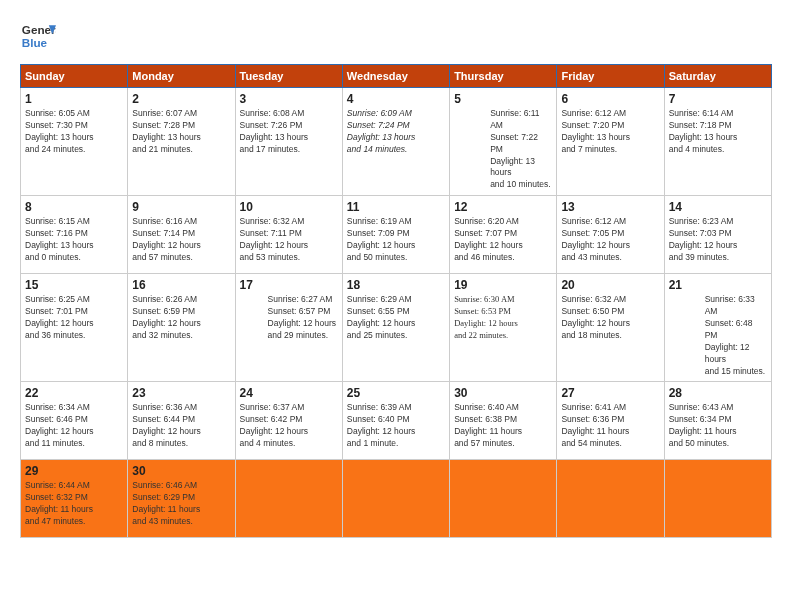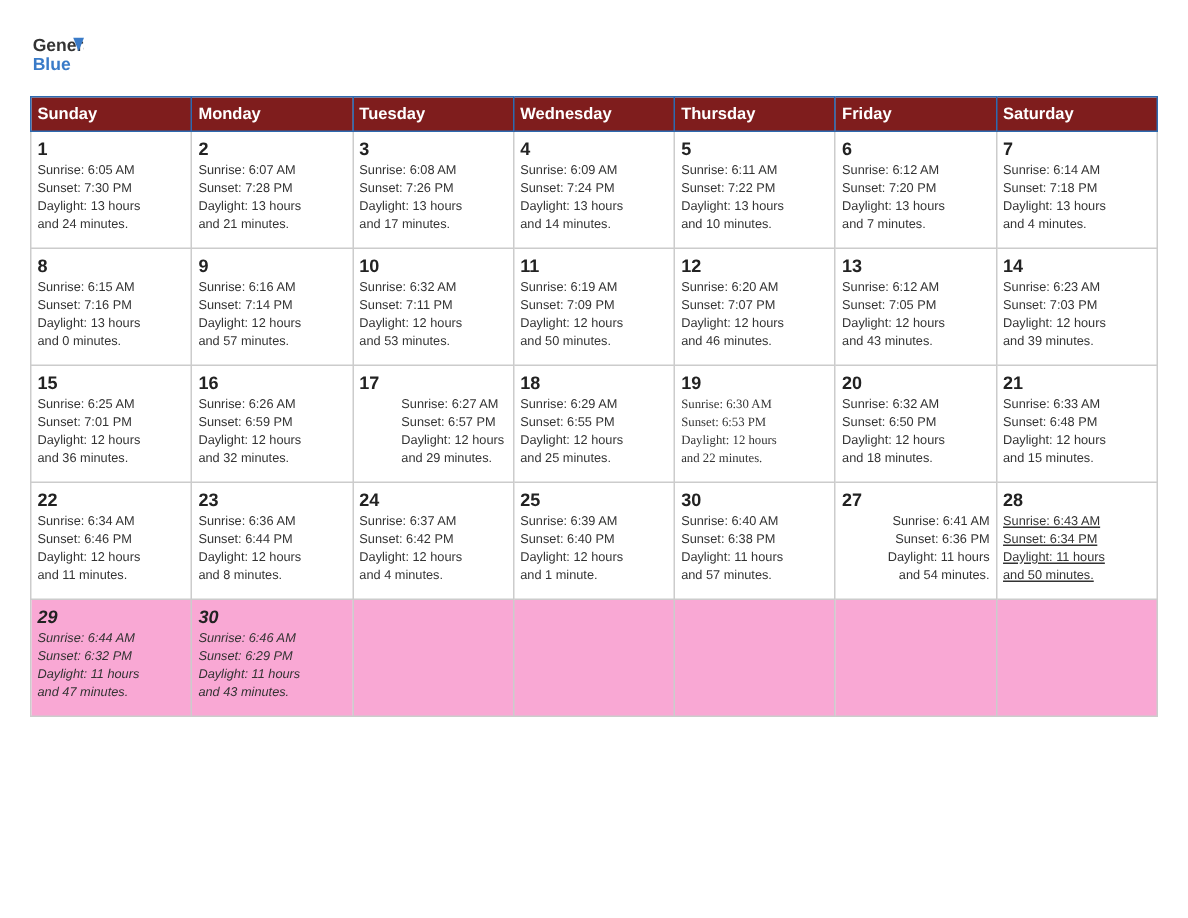--- a/index.html
+++ b/index.html
@@ -42,39 +42,38 @@
     .location {
       font-size: 13px;
       color: #555;
     }
     .calendar {
       width: 100%;
       border-collapse: collapse;
       font-size: 9.5px;
     }
     .calendar thead th {
-      background: #7f1d1d;
+      background: #c2410c;
       color: #fff;
       font-size: 11px;
       font-weight: bold;
       padding: 5px 4px;
       text-align: left;
       border: 1px solid #2d6ab0;
     }
     .calendar tbody td {
       border: 1px solid #ccc;
       vertical-align: top;
       padding: 4px 4px 4px 4px;
       width: calc(100% / 7);
       height: 78px;
       background: #fff;
     }
     .calendar tbody tr:last-child td {
-      background: #f9a8d4;
-      font-style: italic;
+      background: #f97316;
     }
     .day-num {
       font-size: 12px;
       font-weight: bold;
       color: #222;
       display: block;
       margin-bottom: 2px;
     }
     .day-info {
       font-size: 8.5px;
@@ -133,28 +132,28 @@
           </td>
           <td>
             <span class="day-num">3</span>
             <div class="day-info" style="white-space: pre-line;">Sunrise: 6:08 AM
 Sunset: 7:26 PM
 Daylight: 13 hours
 and 17 minutes.</div>
           </td>
           <td>
             <span class="day-num">4</span>
-            <div class="day-info" style="white-space: pre-line;">Sunrise: 6:09 AM
+            <div class="day-info" style="white-space: pre-line; font-style: italic;">Sunrise: 6:09 AM
 Sunset: 7:24 PM
 Daylight: 13 hours
 and 14 minutes.</div>
           </td>
           <td>
             <span class="day-num">5</span>
-            <div class="day-info" style="white-space: pre-line;">Sunrise: 6:11 AM
+            <div class="day-info" style="white-space: pre-line; margin-left: 36px;">Sunrise: 6:11 AM
 Sunset: 7:22 PM
 Daylight: 13 hours
 and 10 minutes.</div>
           </td>
           <td>
             <span class="day-num">6</span>
             <div class="day-info" style="white-space: pre-line;">Sunrise: 6:12 AM
 Sunset: 7:20 PM
 Daylight: 13 hours
 and 7 minutes.</div>
@@ -256,21 +255,21 @@
           </td>
           <td>
             <span class="day-num">20</span>
             <div class="day-info" style="white-space: pre-line;">Sunrise: 6:32 AM
 Sunset: 6:50 PM
 Daylight: 12 hours
 and 18 minutes.</div>
           </td>
           <td>
             <span class="day-num">21</span>
-            <div class="day-info" style="white-space: pre-line;">Sunrise: 6:33 AM
+            <div class="day-info" style="white-space: pre-line; margin-left: 36px;">Sunrise: 6:33 AM
 Sunset: 6:48 PM
 Daylight: 12 hours
 and 15 minutes.</div>
           </td>
         </tr>
         <tr>
           <td>
             <span class="day-num">22</span>
             <div class="day-info" style="white-space: pre-line;">Sunrise: 6:34 AM
 Sunset: 6:46 PM
@@ -300,28 +299,28 @@
           </td>
           <td>
             <span class="day-num">30</span>
             <div class="day-info" style="white-space: pre-line;">Sunrise: 6:40 AM
 Sunset: 6:38 PM
 Daylight: 11 hours
 and 57 minutes.</div>
           </td>
           <td>
             <span class="day-num">27</span>
-            <div class="day-info" style="white-space: pre-line; text-align: right;">Sunrise: 6:41 AM
+            <div class="day-info" style="white-space: pre-line;">Sunrise: 6:41 AM
 Sunset: 6:36 PM
 Daylight: 11 hours
 and 54 minutes.</div>
           </td>
           <td>
             <span class="day-num">28</span>
-            <div class="day-info" style="white-space: pre-line; text-decoration: underline;">Sunrise: 6:43 AM
+            <div class="day-info" style="white-space: pre-line;">Sunrise: 6:43 AM
 Sunset: 6:34 PM
 Daylight: 11 hours
 and 50 minutes.</div>
           </td>
         </tr>
         <tr>
           <td>
             <span class="day-num">29</span>
             <div class="day-info" style="white-space: pre-line;">Sunrise: 6:44 AM
 Sunset: 6:32 PM

